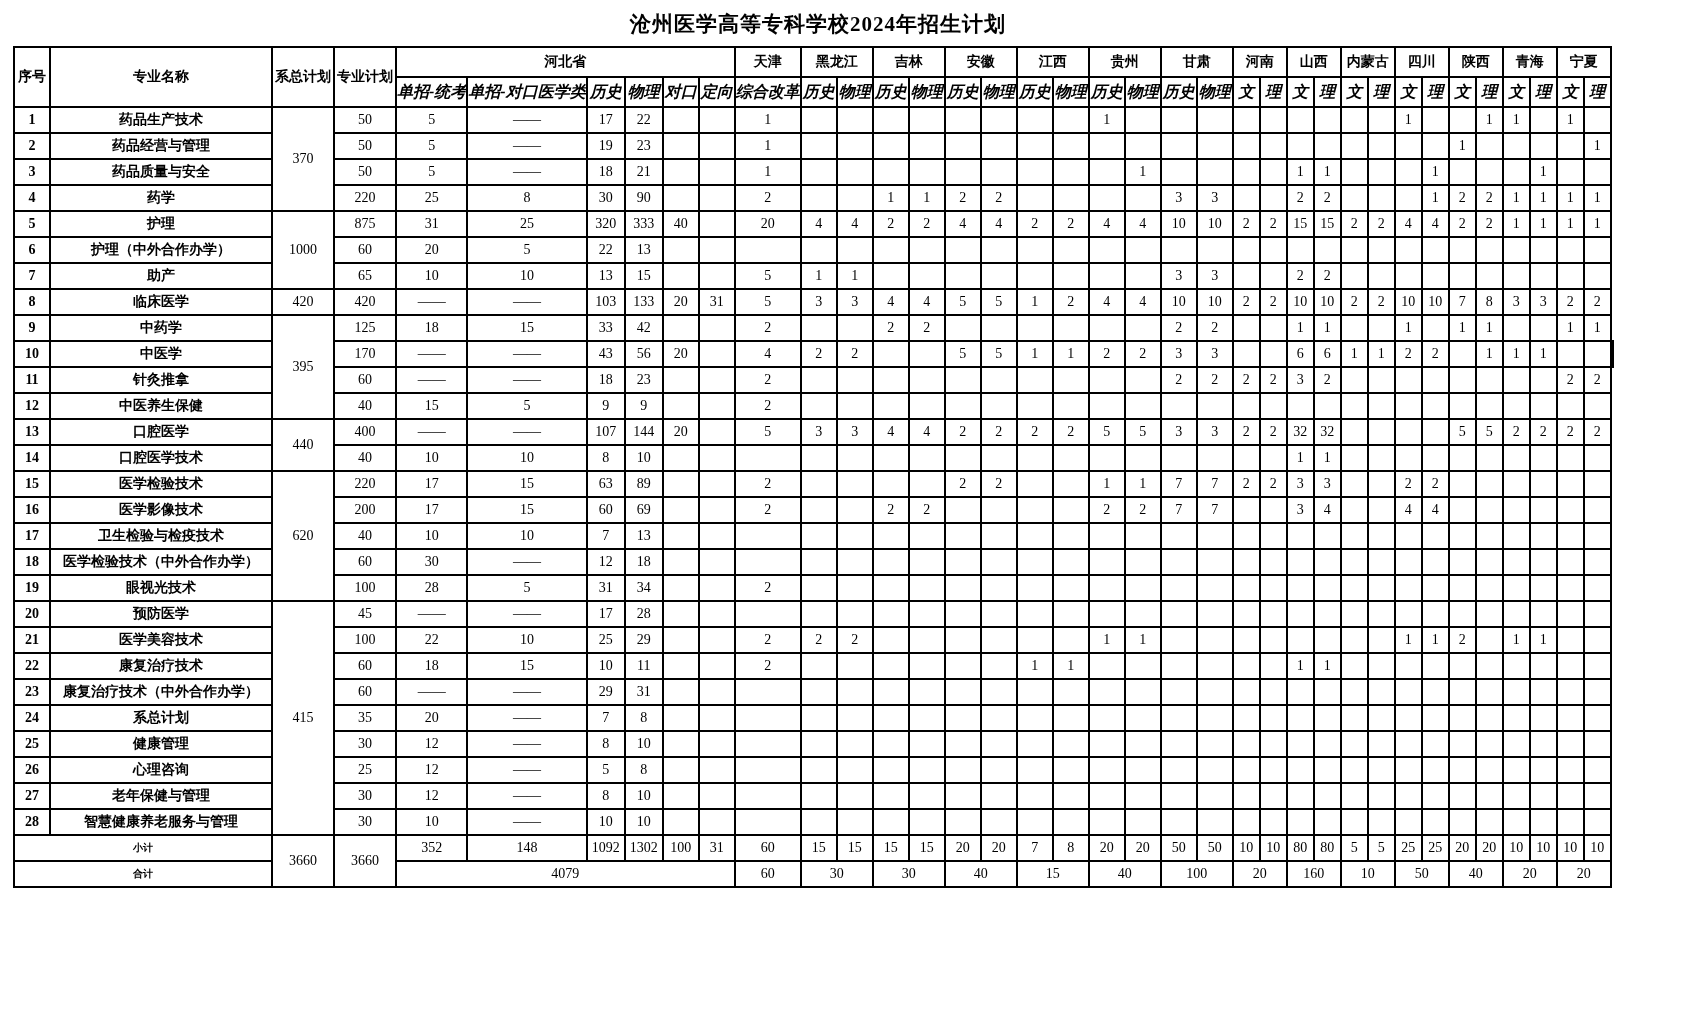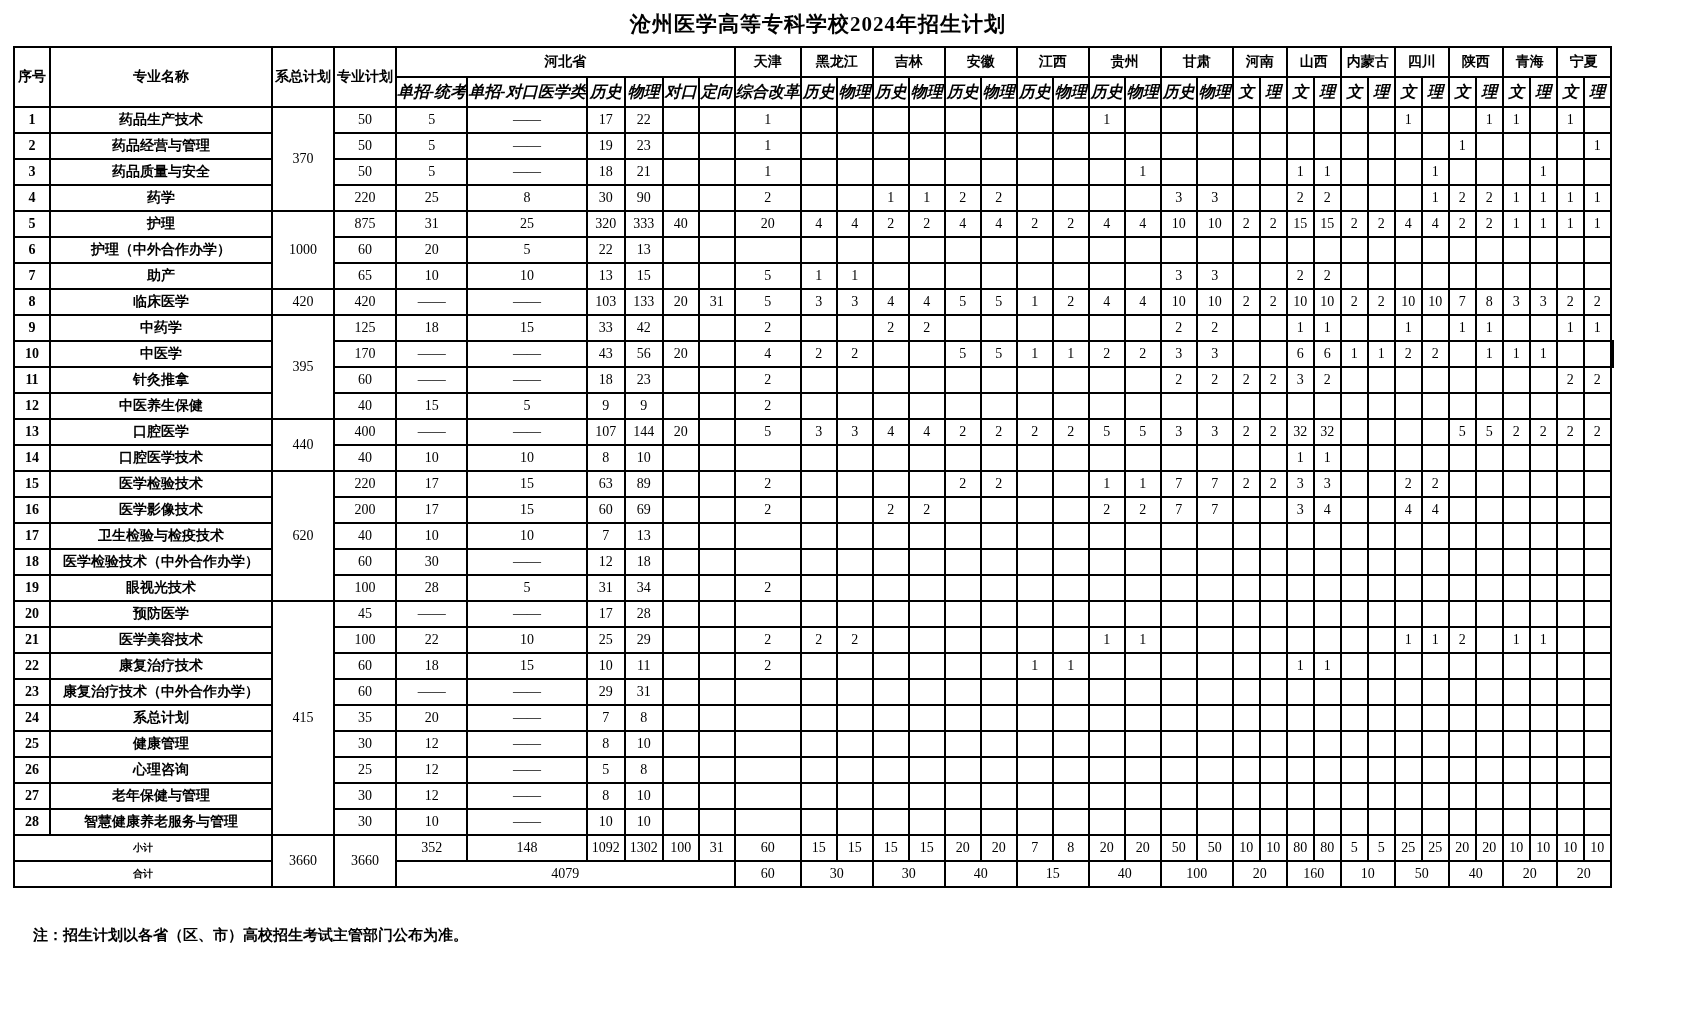--- a/index.html
+++ b/index.html
@@ -1245,14 +1245,13 @@
           <td colspan="2">20</td>
           <td colspan="2">160</td>
           <td colspan="2">10</td>
           <td colspan="2">50</td>
           <td colspan="2">40</td>
           <td colspan="2">20</td>
           <td colspan="2">20</td>
         </tr>
       </tbody>
   </table>
-  <div class="note">注：招生计划以各省（区、市）高校招生考试主管部门公布为准。</div>
 </div>
 
 </body></html>

